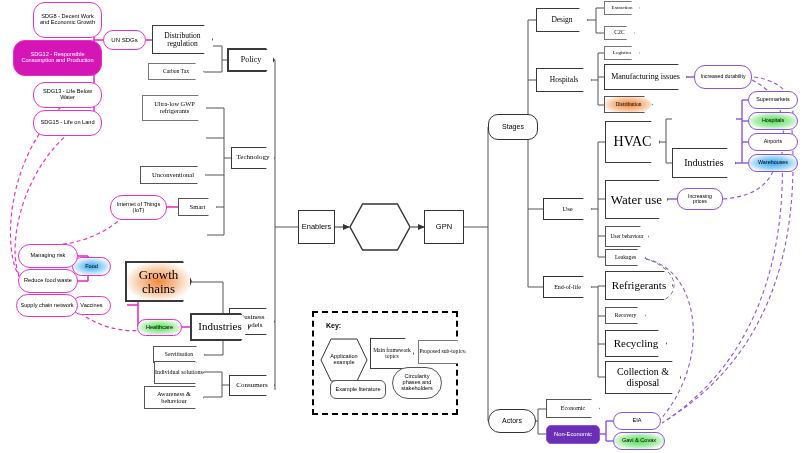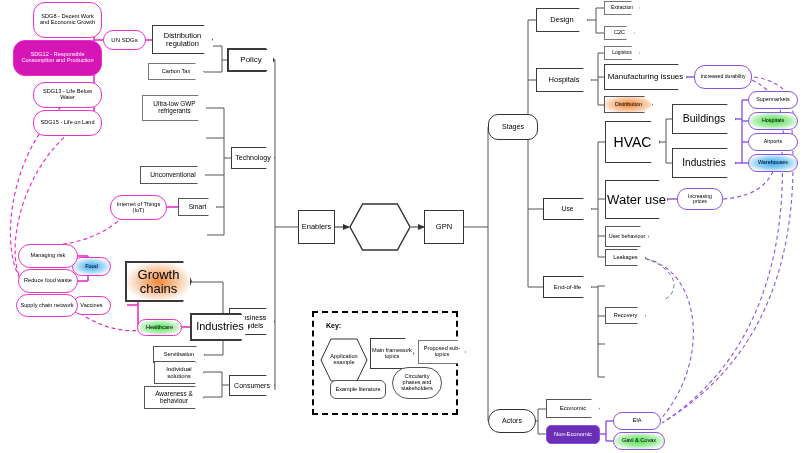--- a/index.html
+++ b/index.html
@@ -3,21 +3,21 @@
 <meta charset="utf-8">
 <style>
   html,body{margin:0;padding:0;background:#ffffff;}
   body{font-family:"Liberation Sans",sans-serif;}
   #canvas{position:relative;width:802px;height:453px;overflow:hidden;background:#fff;}
   #edges{position:absolute;left:0;top:0;width:802px;height:453px;}
   .node{position:absolute;box-sizing:border-box;display:flex;align-items:center;justify-content:center;text-align:center;line-height:1.05;color:#000;}
   .node span{display:block;padding:0 3px;}
   
   .penta{clip-path:polygon(0 0, calc(100% - 9px) 0, 100% 50%, calc(100% - 9px) 100%, 0 100%);}
-  .pentabox{position:absolute;}
+  .pentabox{position:absolute;font-family:Liberation Serif, serif;}
   .pentabox .fill{position:absolute;inset:0;clip-path:polygon(0 0, calc(100% - 9px) 0, 100% 50%, calc(100% - 9px) 100%, 0 100%);}
   .pentabox .stroke{position:absolute;inset:0;}
   .pentabox .lbl{position:absolute;inset:0;display:flex;align-items:center;justify-content:center;text-align:center;line-height:1.05;}
   
   .round{border-radius:999px;}
   .rrect{border-radius:9px;}
   .hex{clip-path:polygon(22% 0,78% 0,100% 50%,78% 100%,22% 100%,0 50%);}
   .key{position:absolute;border:2px dashed #000;}
   .keytitle{position:absolute;font-weight:bold;}
 </style>
@@ -457,27 +457,20 @@
         <span>Use</span>
       </div>
   </div>
   <div class="pentabox" style="left:605px;top:121px;width:55px;height:42px;">
     <div class="fill" style="background:#fff;"></div>
     <div class="stroke penta" style="border:1.8px solid #3a3a3a;"></div>
     <div class="lbl" style="font-size:14px;">
         <span>HVAC</span>
       </div>
   </div>
-  <div class="pentabox" style="left:672px;top:104px;width:64px;height:30px;">
-    <div class="fill" style="background:#fff;"></div>
-    <div class="stroke penta" style="border:1.8px solid #3a3a3a;"></div>
-    <div class="lbl" style="font-size:10.5px;">
-        <span>Buildings</span>
-      </div>
-  </div>
   <div class="pentabox" style="left:672px;top:148px;width:64px;height:30px;">
     <div class="fill" style="background:#fff;"></div>
     <div class="stroke penta" style="border:1.8px solid #3a3a3a;"></div>
     <div class="lbl" style="font-size:10px;">
         <span>Industries</span>
       </div>
   </div>
 
   <div class="node" style="left:748px;top:91px;width:50px;height:18px;border:1.2px solid #8c52e0;background:#fff;font-size:5.4px;border-radius:9px;">
     <span>Supermarkets</span>
@@ -517,25 +510,46 @@
       </div>
   </div>
 
   <div class="pentabox" style="left:543px;top:276px;width:49px;height:22px;">
     <div class="fill" style="background:#fff;"></div>
     <div class="stroke penta" style="border:1.2px solid #333;"></div>
     <div class="lbl" style="font-size:6px;">
         <span>End-of-life</span>
       </div>
   </div>
+  <div class="pentabox" style="left:605px;top:271px;width:68px;height:29px;">
+    <div class="fill" style="background:#fff;"></div>
+    <div class="stroke penta" style="border:1.8px solid #3a3a3a;"></div>
+    <div class="lbl" style="font-size:11px;">
+        <span>Refrigerants</span>
+      </div>
+  </div>
   <div class="pentabox" style="left:605px;top:307px;width:41px;height:17px;">
     <div class="fill" style="background:#fff;"></div>
     <div class="stroke penta" style="border:1.2px solid #555;"></div>
     <div class="lbl" style="font-size:5.6px;">
         <span>Recovery</span>
+      </div>
+  </div>
+  <div class="pentabox" style="left:605px;top:330px;width:62px;height:27px;">
+    <div class="fill" style="background:#fff;"></div>
+    <div class="stroke penta" style="border:1.8px solid #3a3a3a;"></div>
+    <div class="lbl" style="font-size:11px;">
+        <span>Recycling</span>
+      </div>
+  </div>
+  <div class="pentabox" style="left:605px;top:361px;width:76px;height:33px;">
+    <div class="fill" style="background:#fff;"></div>
+    <div class="stroke penta" style="border:1.8px solid #3a3a3a;"></div>
+    <div class="lbl" style="font-size:10px;">
+        <span>Collection &amp; disposal</span>
       </div>
   </div>
 
   <div class="pentabox" style="left:546px;top:399px;width:54px;height:19px;">
     <div class="fill" style="background:#fff;"></div>
     <div class="stroke penta" style="border:1.2px solid #555;"></div>
     <div class="lbl" style="font-size:6px;">
         <span>Economic</span>
       </div>
   </div>

